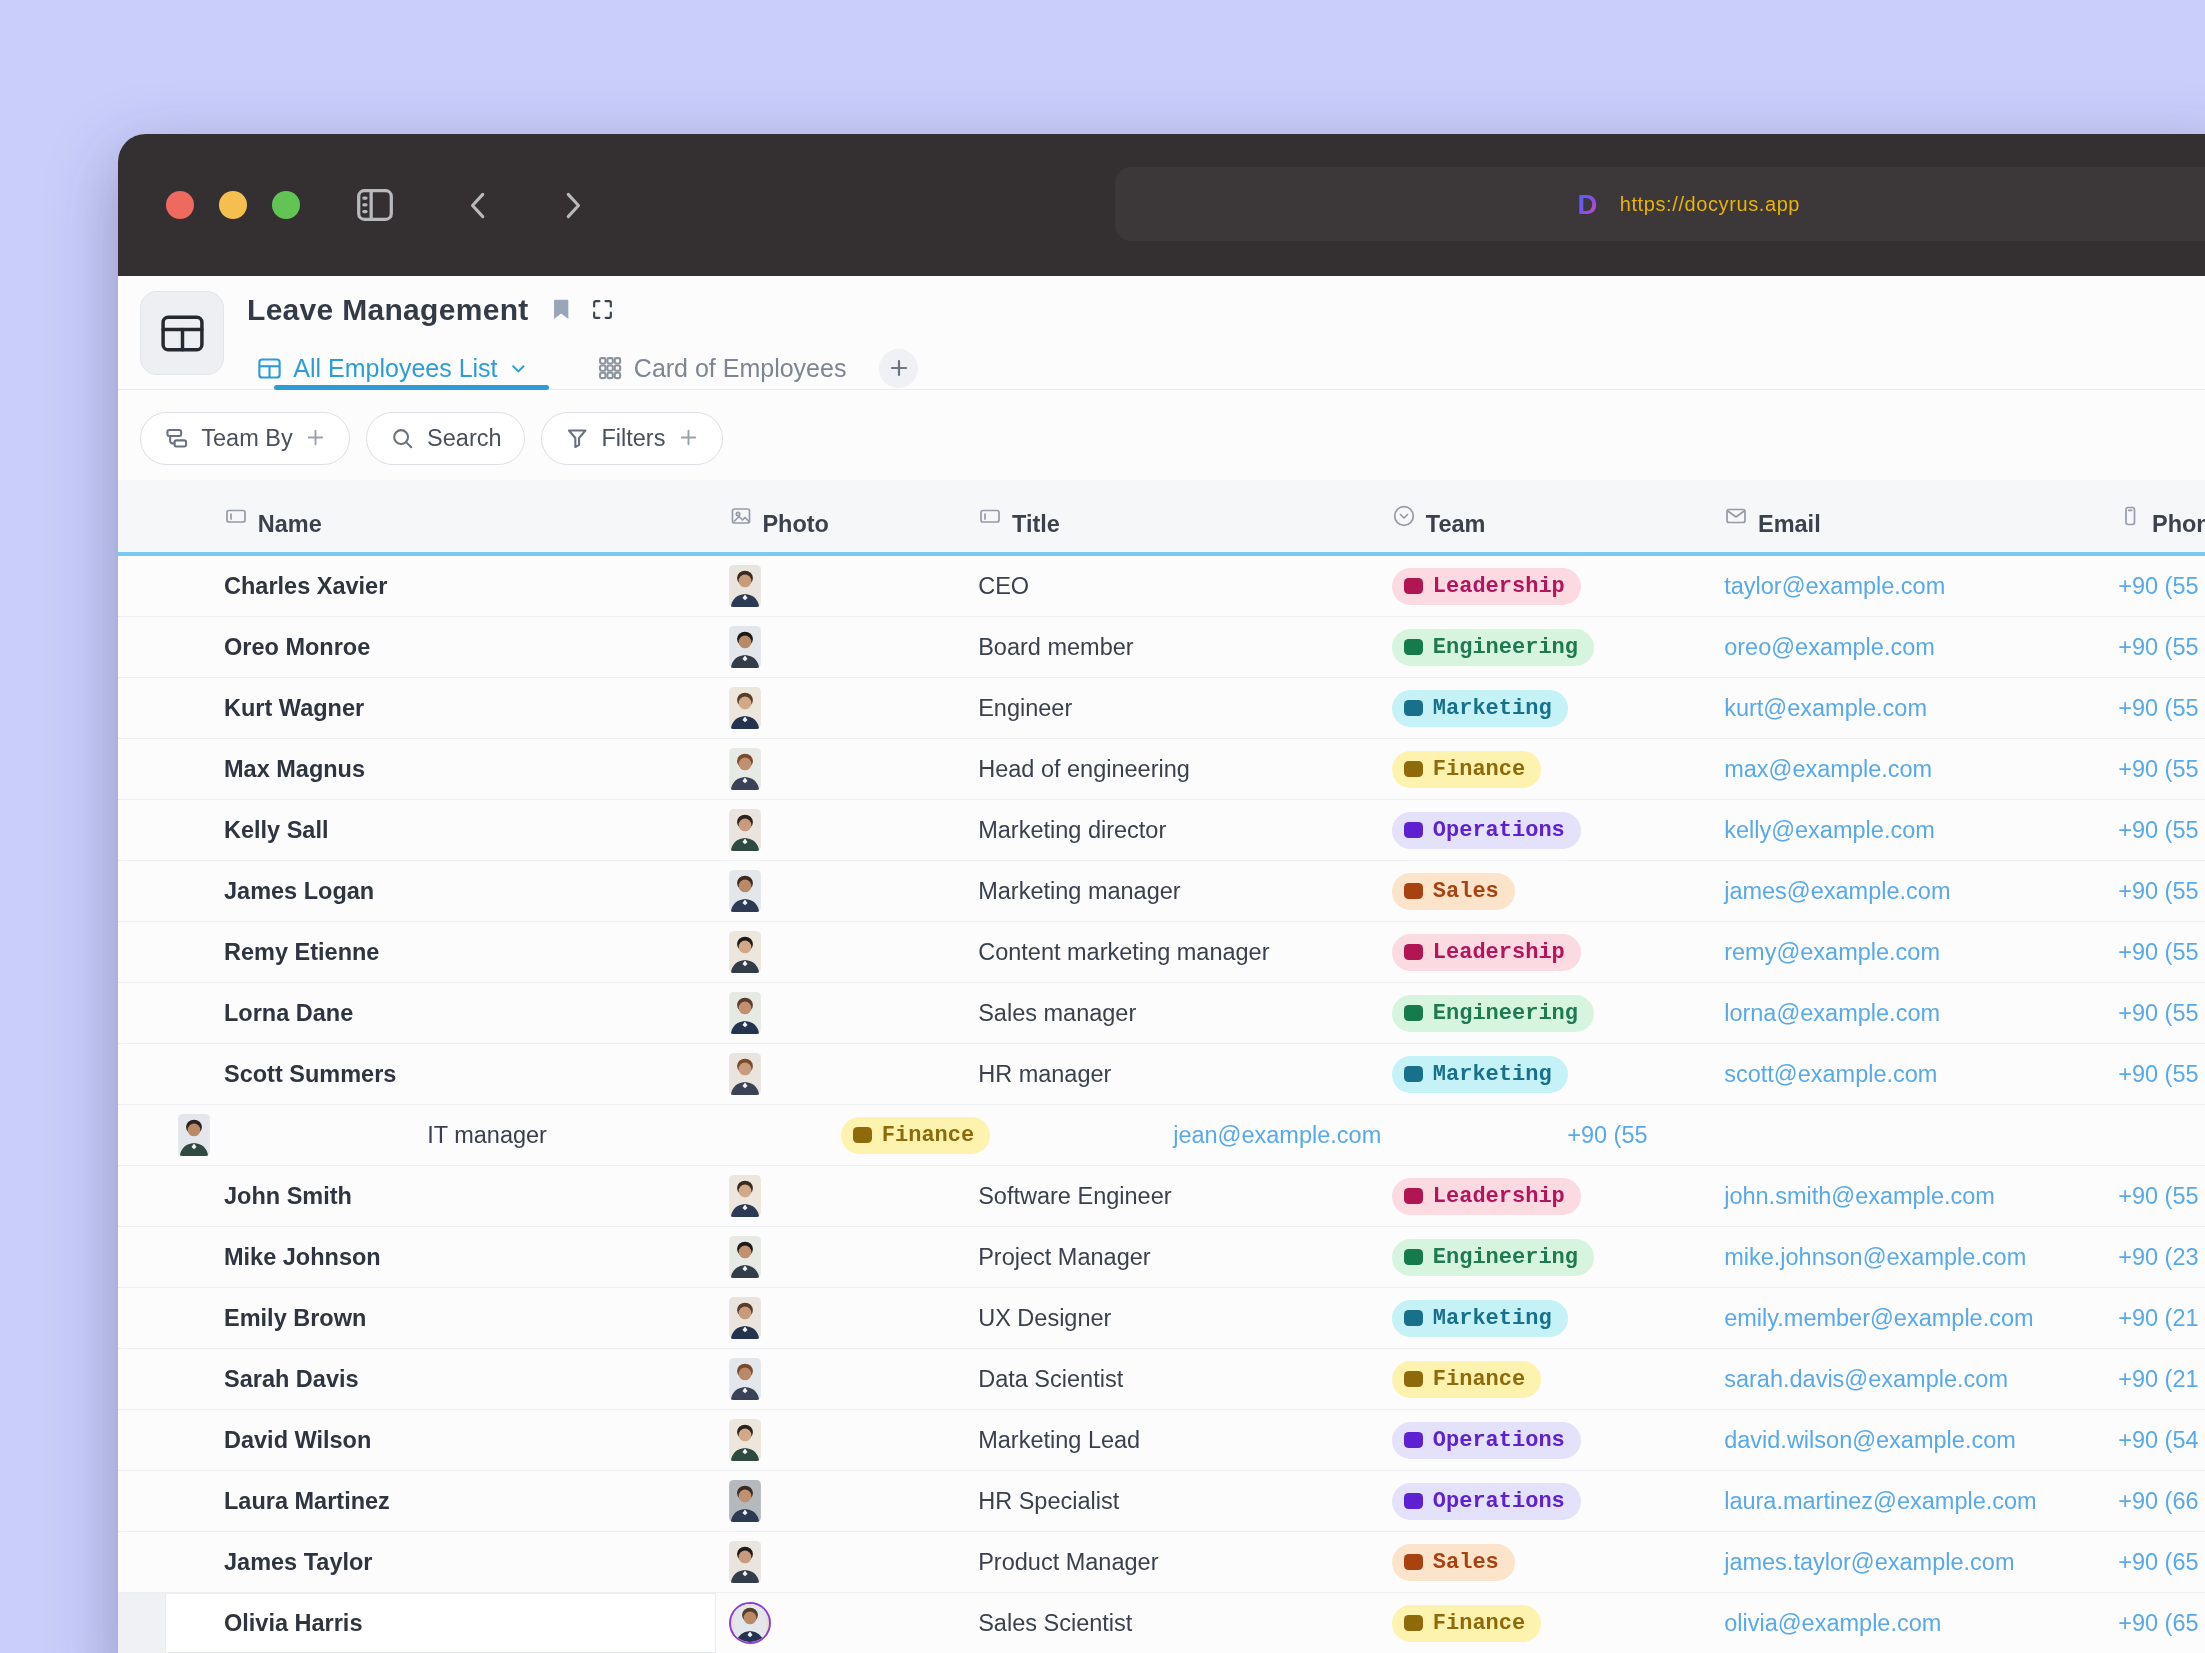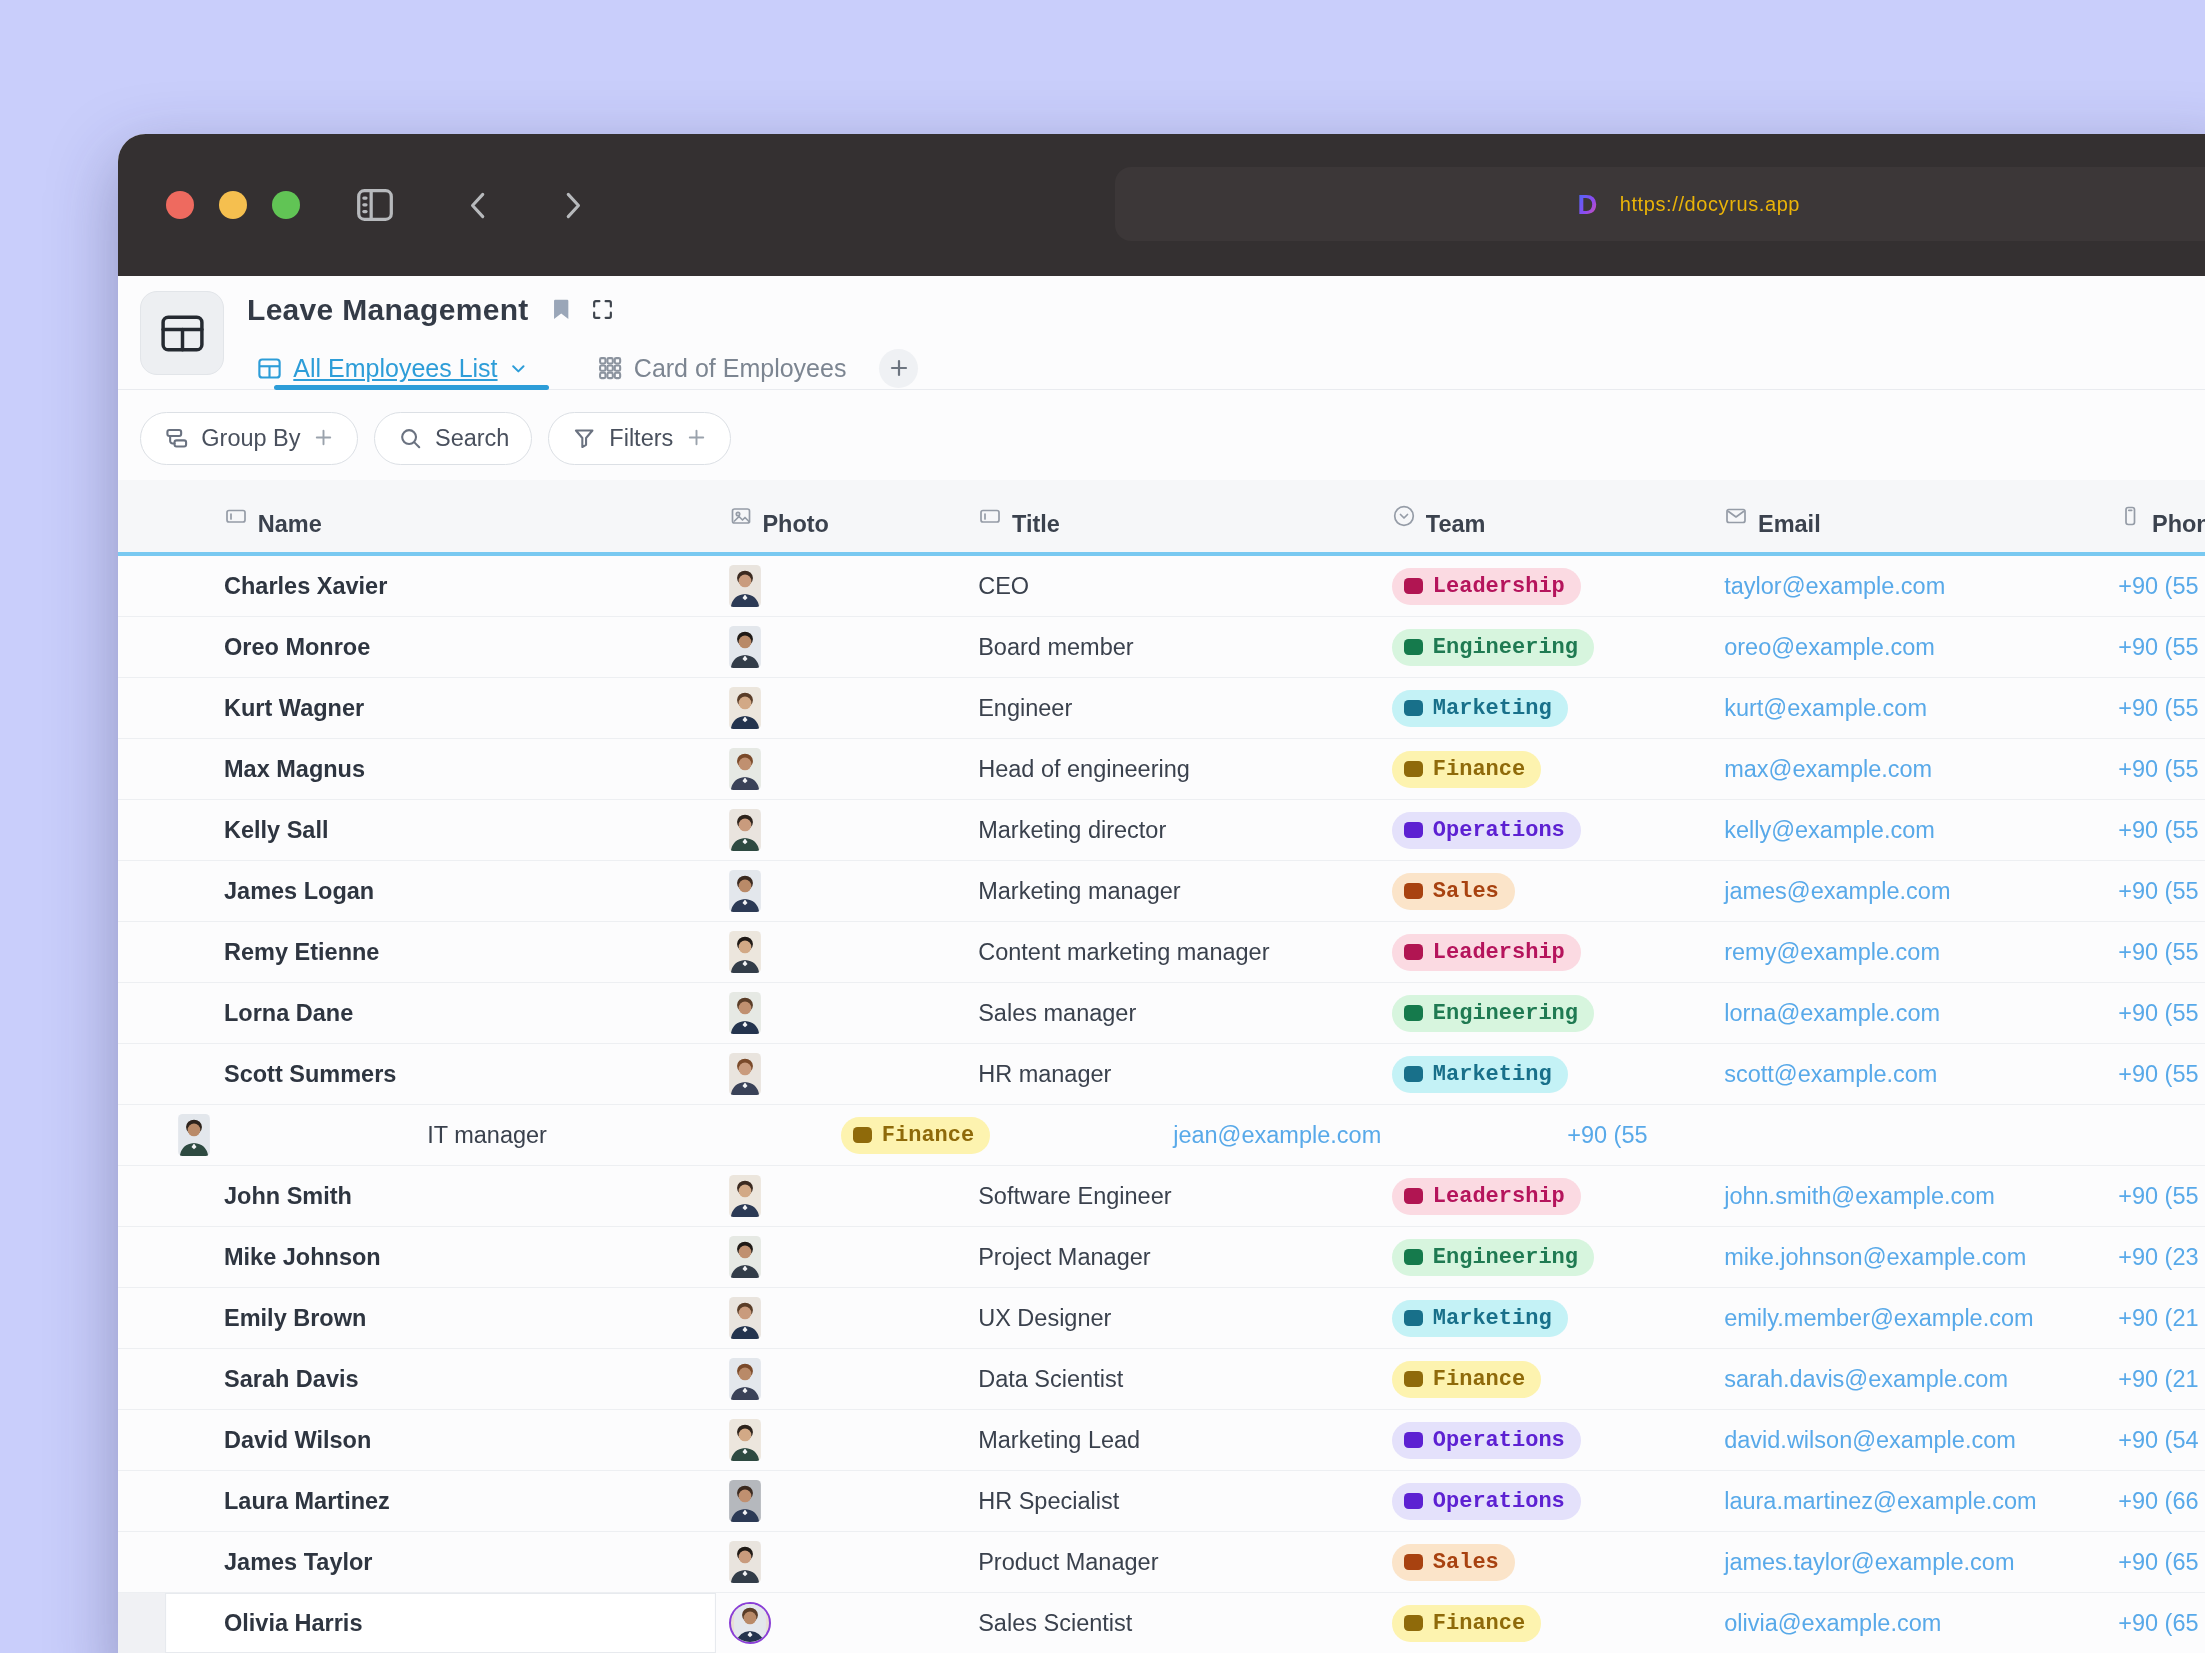--- a/index.html
+++ b/index.html
@@ -26,21 +26,21 @@
     background:#edeff2; border:1.1px solid #e2e5e9; border-radius:17px;
     display:flex; align-items:center; justify-content:center; color:#252a31; }
   .title-row { position:absolute; left:129px; top:17px; display:flex; align-items:center; gap:16px; }
   .page-title { font-size:30px; font-weight:600; color:#343b47; letter-spacing:0.3px; }
   .title-row .bm { color:#9aa6b8; margin-left:3.4px; }
   .title-row .ex { color:#3e444d; }
 
   .tabs-row { position:absolute; left:138px; top:74px; height:36px; display:flex; align-items:center; }
   .tab { display:flex; align-items:center; gap:10.3px; cursor:pointer; }
   .tab.active { color:#2d9dd8; }
-  .tab.active .tab-label { color:#2d9dd8;text-decoration:underline; }
+  .tab.active .tab-label { color:#2d9dd8; }
   .tab-label { font-size:25px; font-weight:500; }
   .tab.inactive { color:#8b939e; margin-left:67px; }
   .tab.inactive .tab-label { color:#7c8591; }
   .plus-btn { margin-left:33px; width:39px; height:39px; border-radius:50%; background:#eff1f4;
     display:flex; align-items:center; justify-content:center; color:#6d7580; }
   .tabs-divider { position:absolute; left:0; right:0; top:113px; height:1.1px; background:#e9ebef; }
   .tab-underline { position:absolute; left:156px; top:109px; width:275px; height:4.6px;
     border-radius:2.9px; background:#2d9dd8; }
 
   
@@ -188,21 +188,21 @@
     <div class="tabs-divider"></div>
     <div class="tab-underline"></div>
 
     <div class="toolbar">
       <div class="pill">
         <svg width="26.4" height="26.4" viewBox="0 0 24 24" fill="none" stroke="currentColor" stroke-width="1.9" stroke-linecap="round">
           <rect x="4" y="4.5" width="12.5" height="5.5" rx="1.8"></rect>
             <rect x="10.5" y="14" width="10.5" height="5.5" rx="1.8"></rect>
           <path d="M6.5 10v4.5a2.3 2.3 0 0 0 2.3 2.3h1.7"></path>
         </svg>
-        <span class="lbl">Group By</span>
+        <span class="lbl">Team By</span>
         <span class="plus">
           <svg width="23" height="23" viewBox="0 0 24 24" fill="none" stroke="currentColor" stroke-width="2" stroke-linecap="round">
               <line x1="12" y1="5" x2="12" y2="19"></line>
               <line x1="5" y1="12" x2="19" y2="12"></line>
             </svg>
         </span>
       </div>
       <div class="pill">
         <svg width="26.4" height="26.4" viewBox="0 0 24 24" fill="none" stroke="currentColor" stroke-width="1.9" stroke-linecap="round">
           <circle cx="11" cy="11" r="6.3"></circle>

